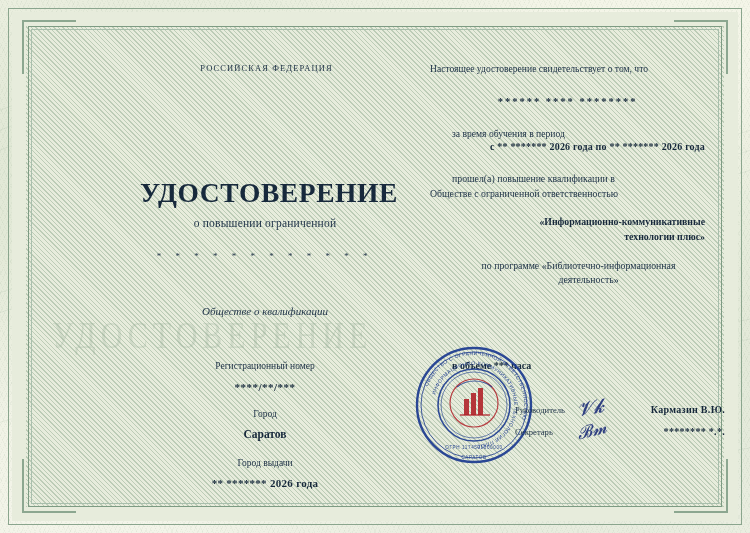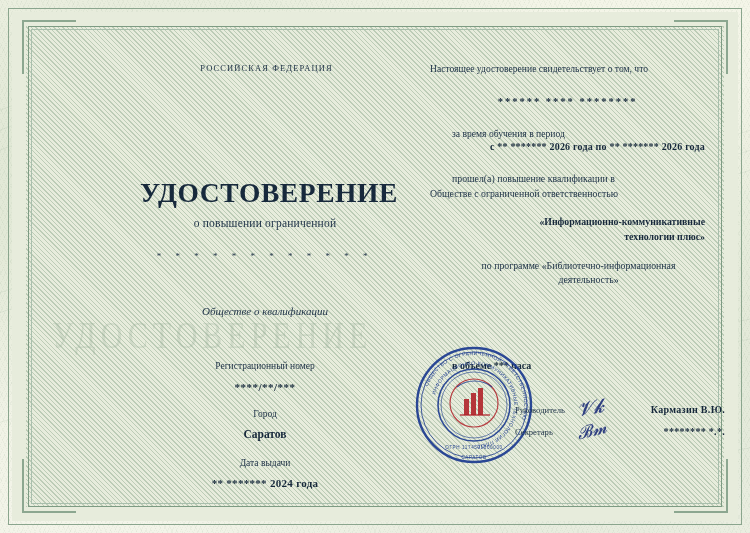--- a/index.html
+++ b/index.html
@@ -321,22 +321,22 @@
     <div class="col-left">
       <div class="rf-label">РОССИЙСКАЯ ФЕДЕРАЦИЯ</div>
       <div class="title-main">УДОСТОВЕРЕНИЕ</div>
       <div class="title-sub">о повышении ограниченной</div>
       <div class="stars">* * * * * * * * * * * *</div>
       <div class="doc-kind">Обществе о квалификации</div>
       <div class="reg-label">Регистрационный номер</div>
       <div class="reg-value">****/**/***</div>
       <div class="city-label">Город</div>
       <div class="city-value">Саратов</div>
-      <div class="date-label">Дата выдачи</div>
-      <div class="date-value">** ******* 2024 года</div>
+      <div class="date-label">Город выдачи</div>
+      <div class="date-value">** ******* 2026 года</div>
     </div>
 
     <div class="col-right">
       <div class="r-line r-center">Настоящее удостоверение свидетельствует о том, что</div>
       <div class="name-line">****** **** ********</div>
 
       <div class="blk-lg r-line r-indent">за время обучения в период</div>
       <div class="period-line">с ** ******* 2026 года по ** ******* 2026 года</div>
 
       <div class="blk-lg org-line r-indent">прошел(а) повышение квалификации в</div>

